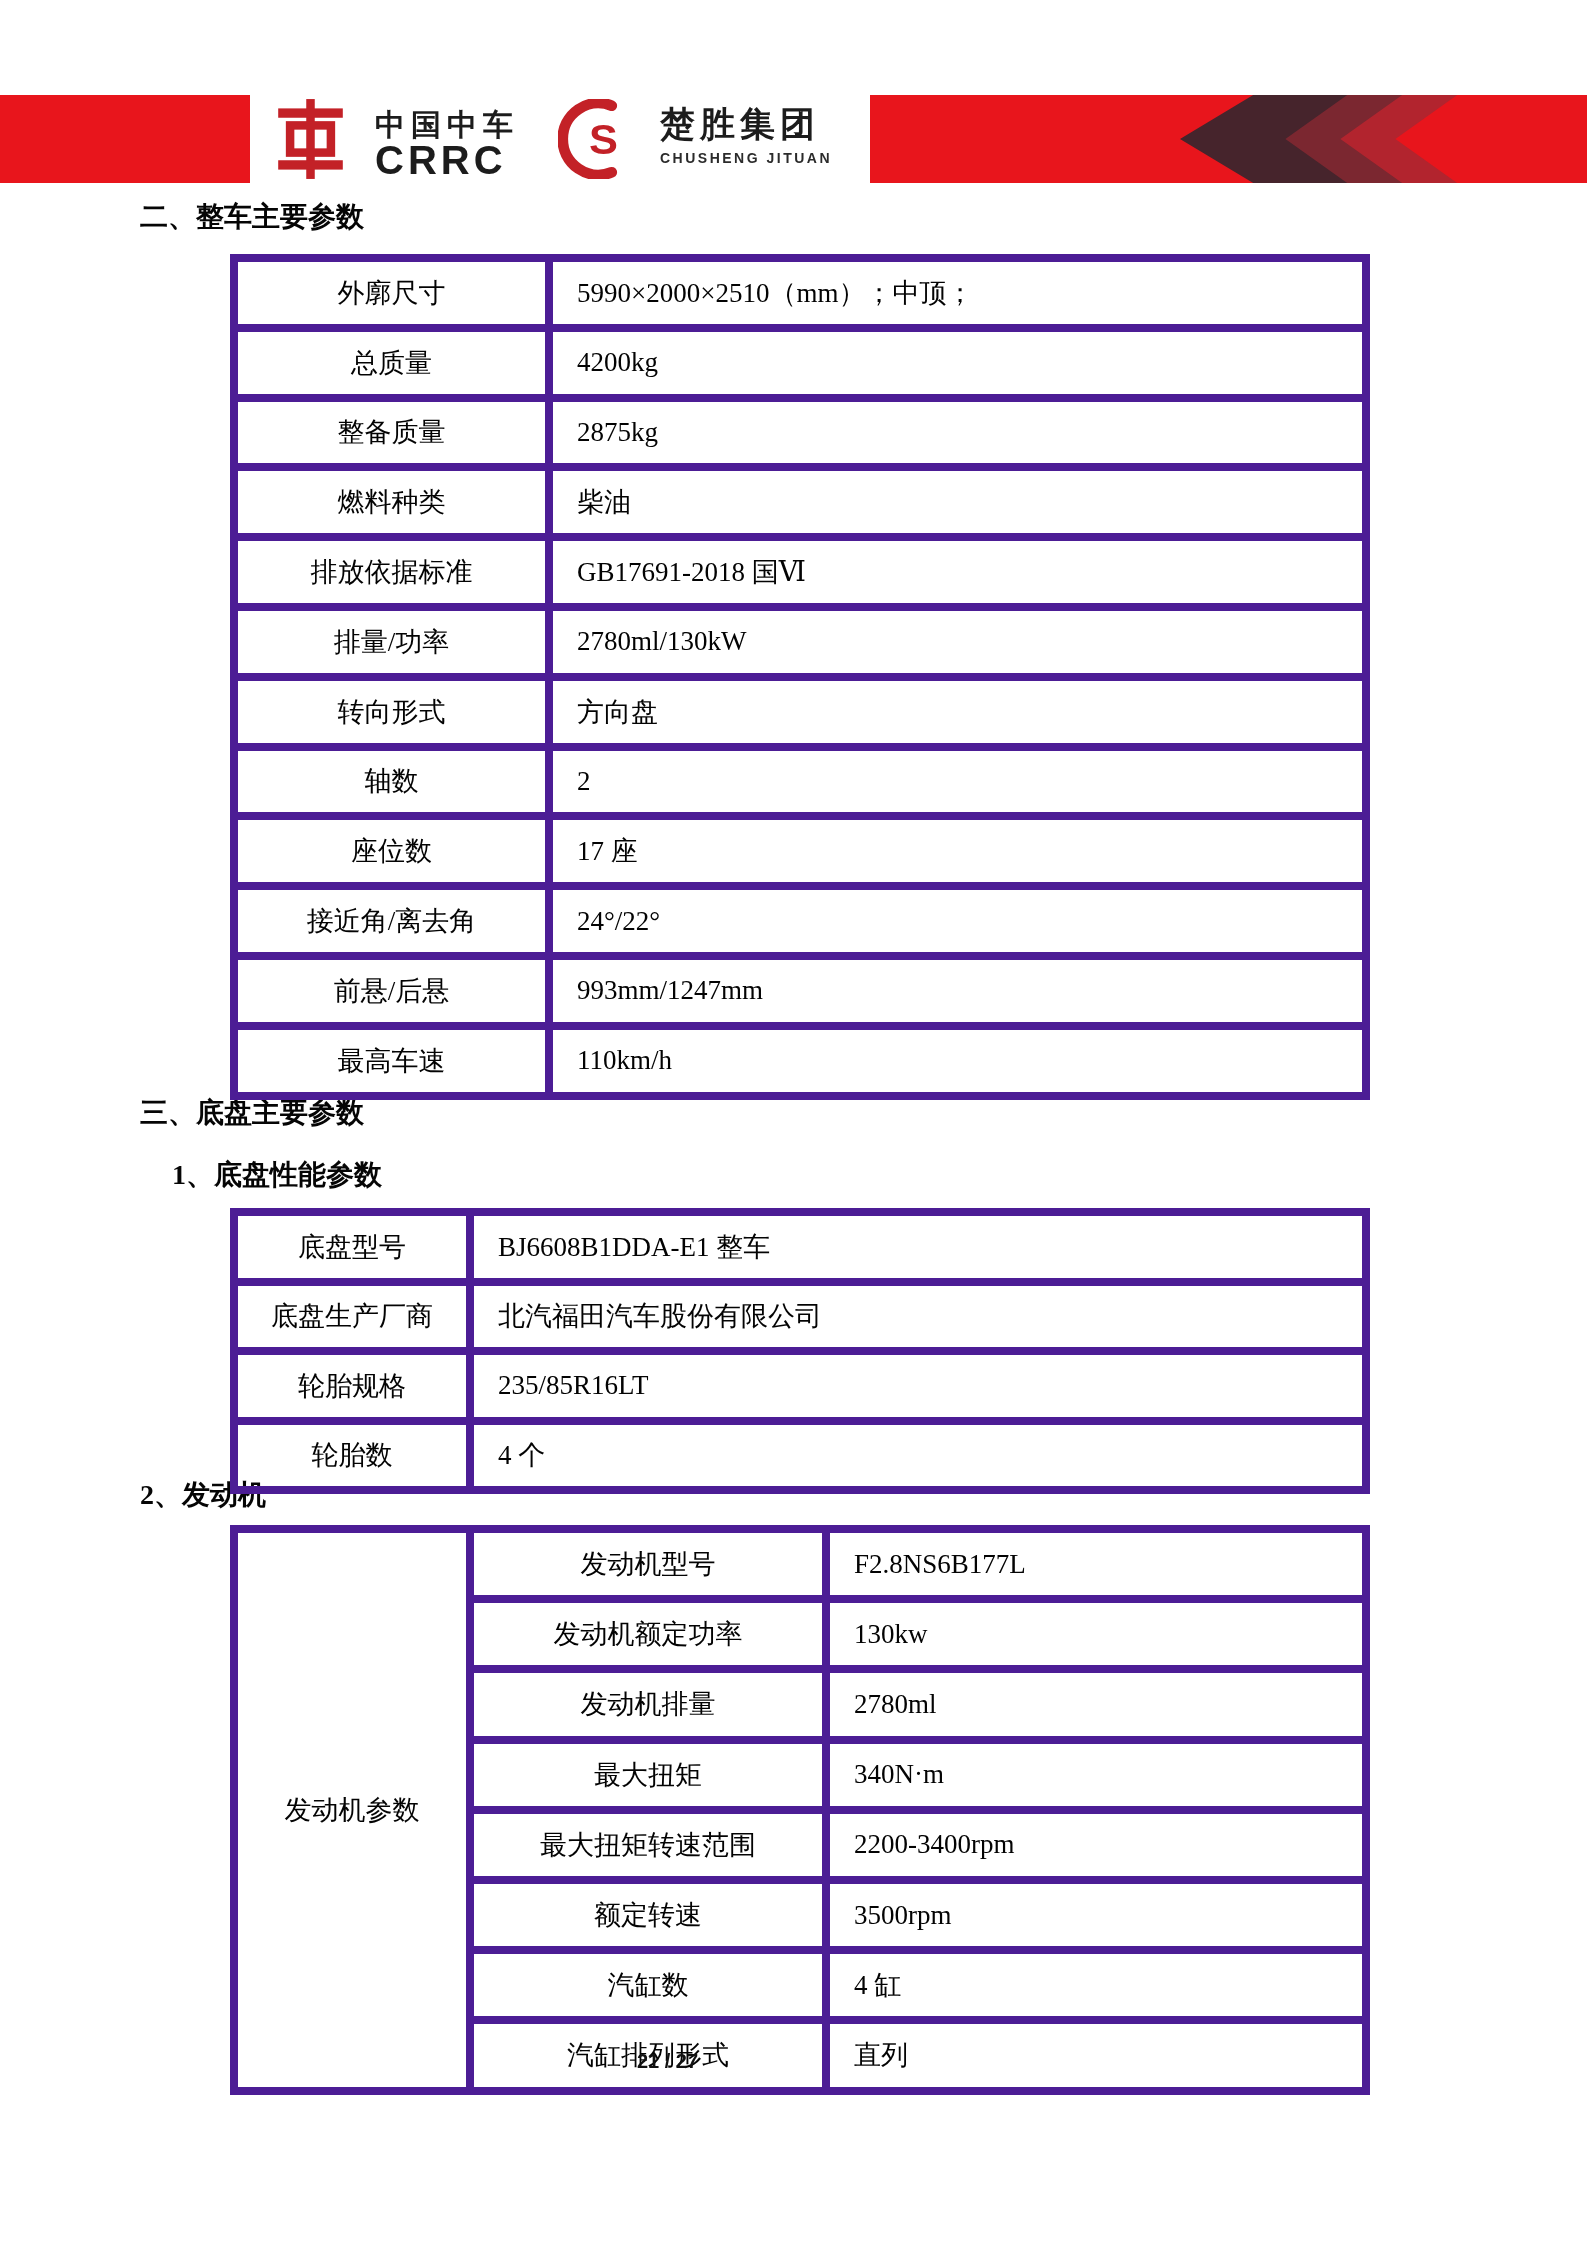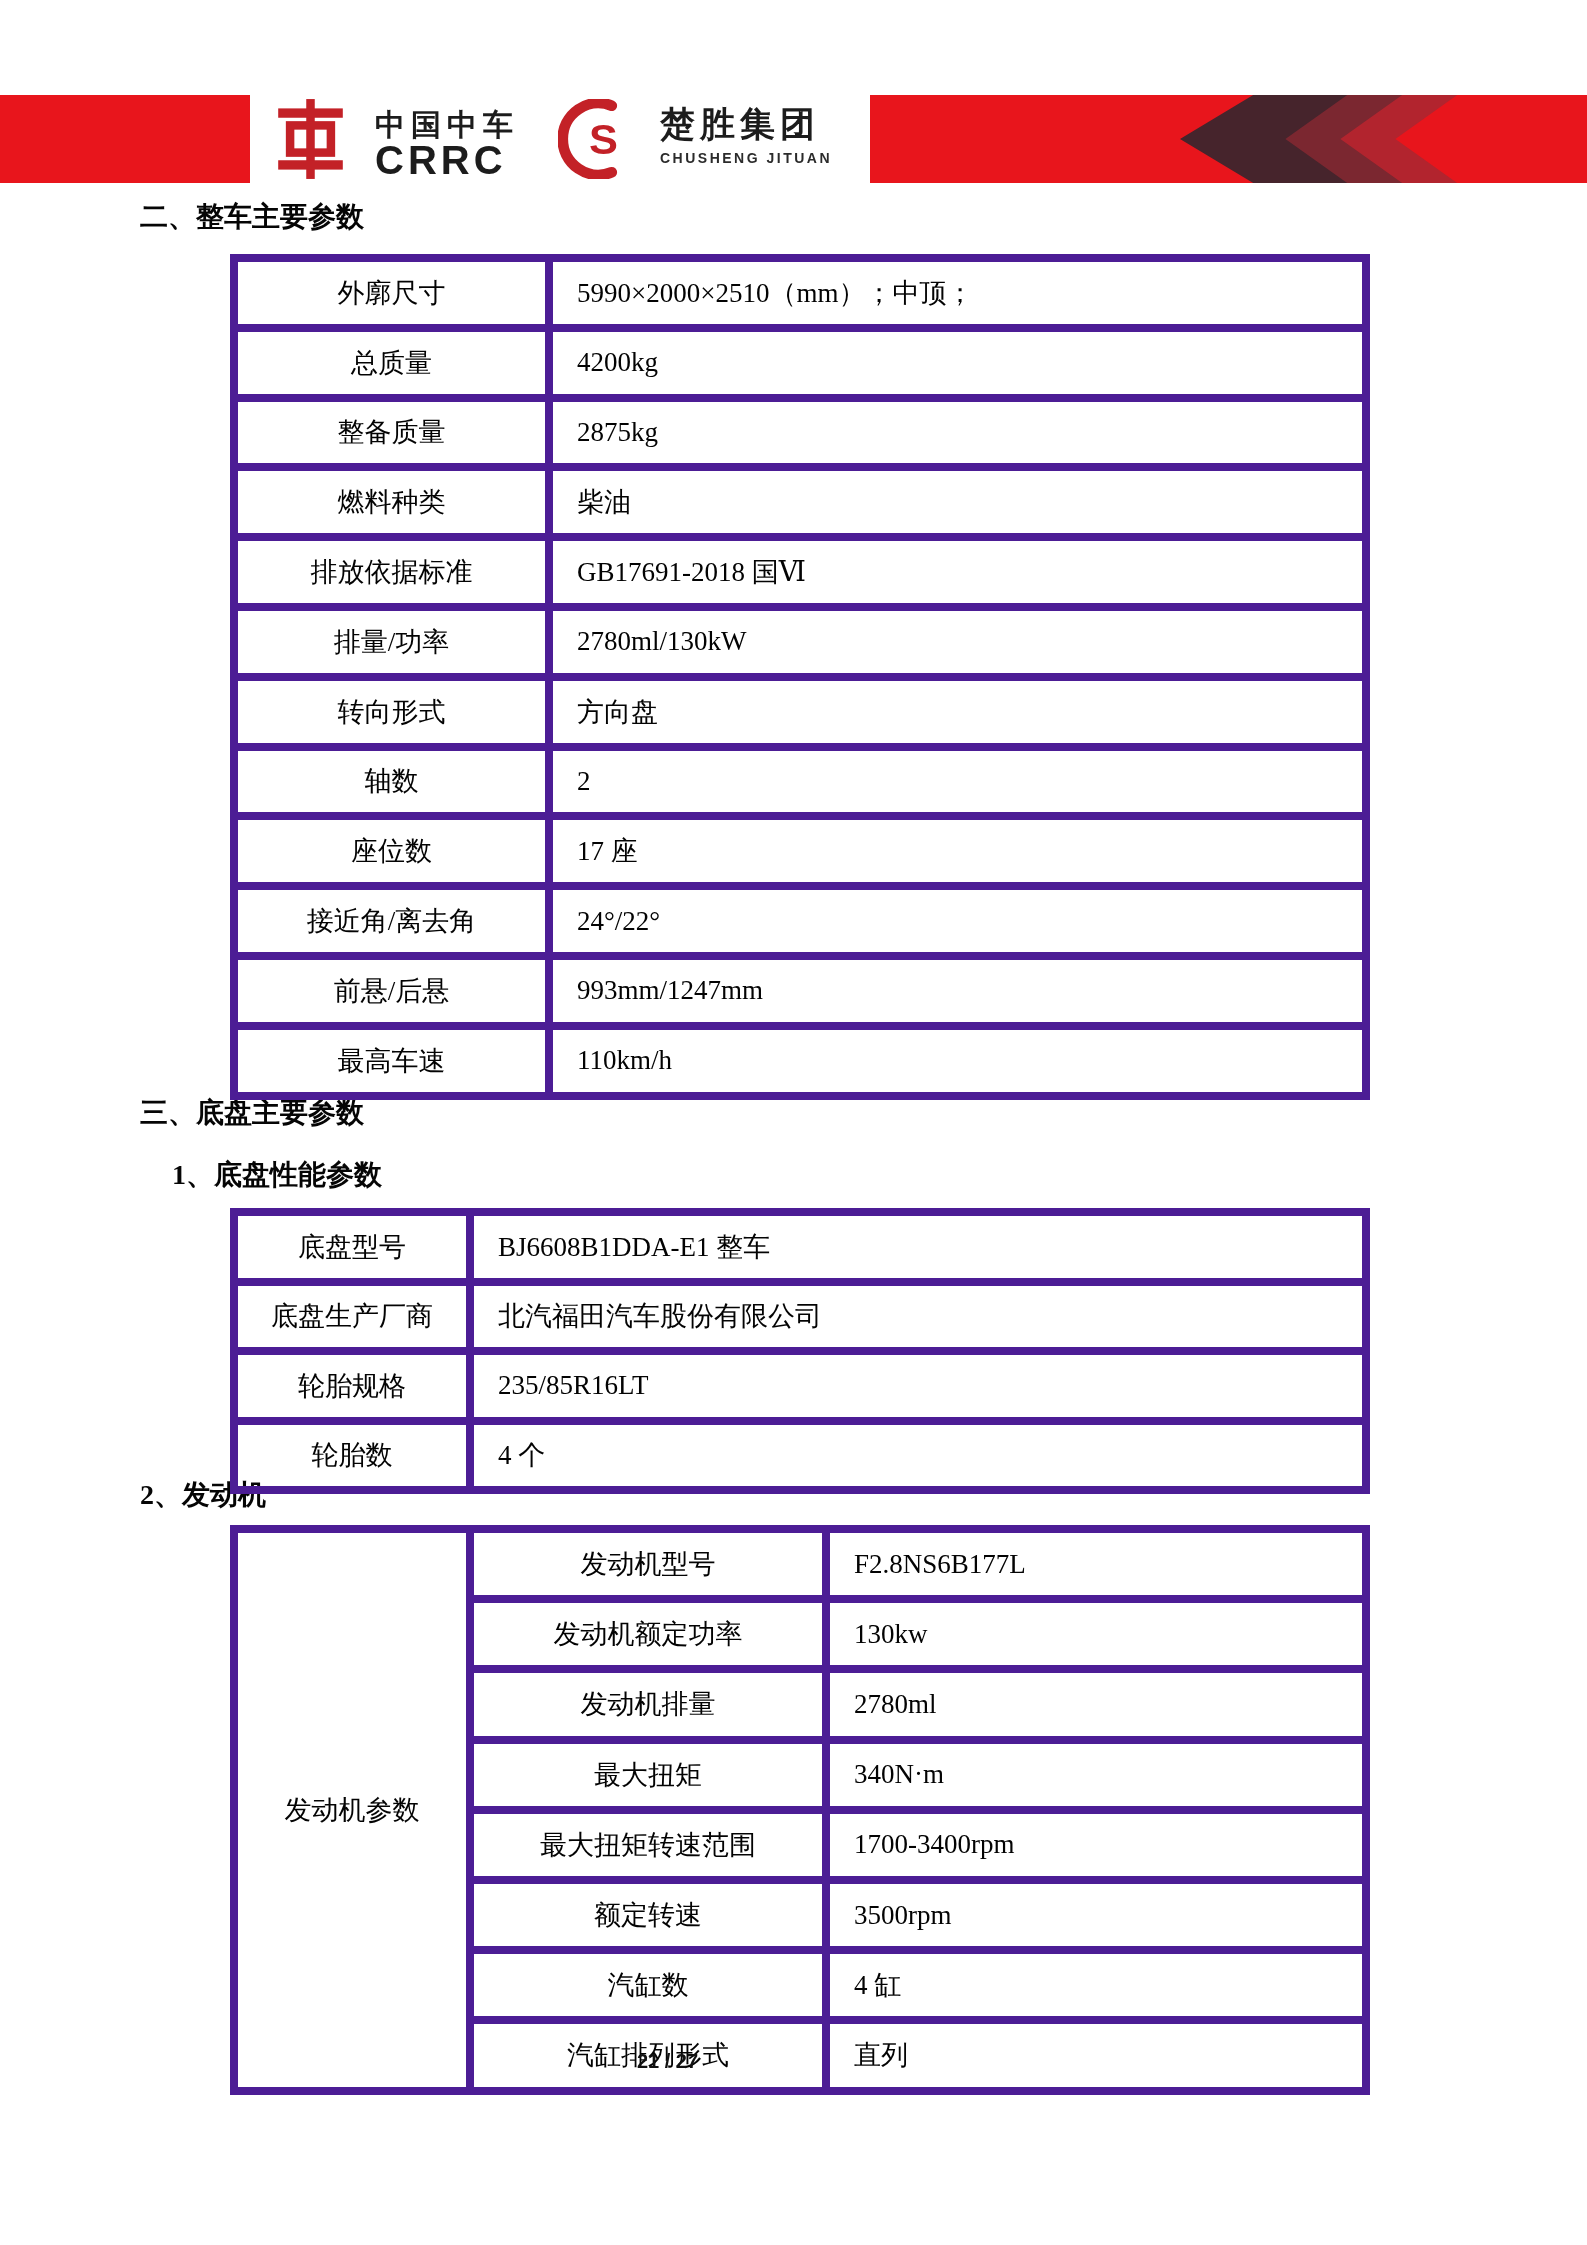--- a/index.html
+++ b/index.html
@@ -204,21 +204,21 @@
     <tr>
       <td class="lbl">发动机排量</td>
       <td class="val">2780ml</td>
     </tr>
     <tr>
       <td class="lbl">最大扭矩</td>
       <td class="val">340N·m</td>
     </tr>
     <tr>
       <td class="lbl">最大扭矩转速范围</td>
-      <td class="val">1700-3400rpm</td>
+      <td class="val">2200-3400rpm</td>
     </tr>
     <tr>
       <td class="lbl">额定转速</td>
       <td class="val">3500rpm</td>
     </tr>
     <tr>
       <td class="lbl">汽缸数</td>
       <td class="val">4 缸</td>
     </tr>
     <tr>

